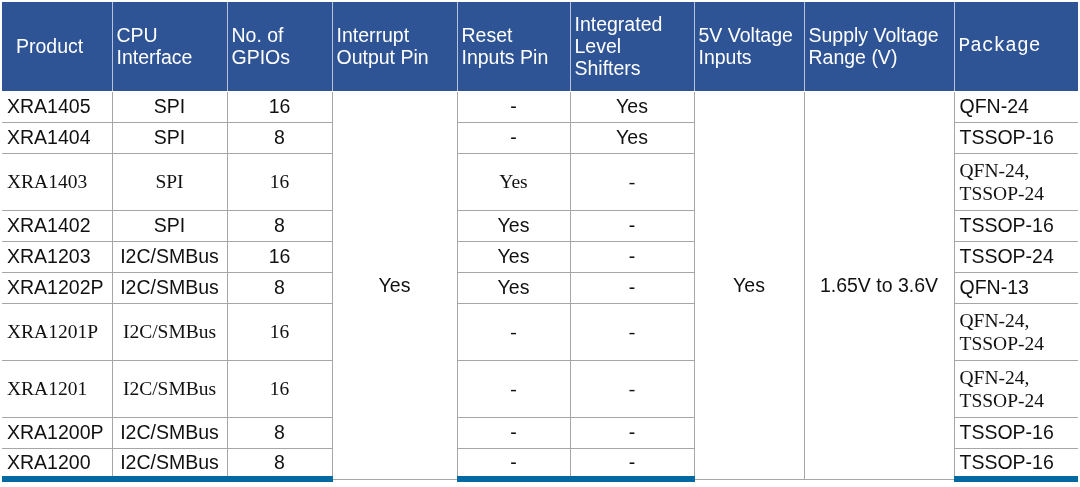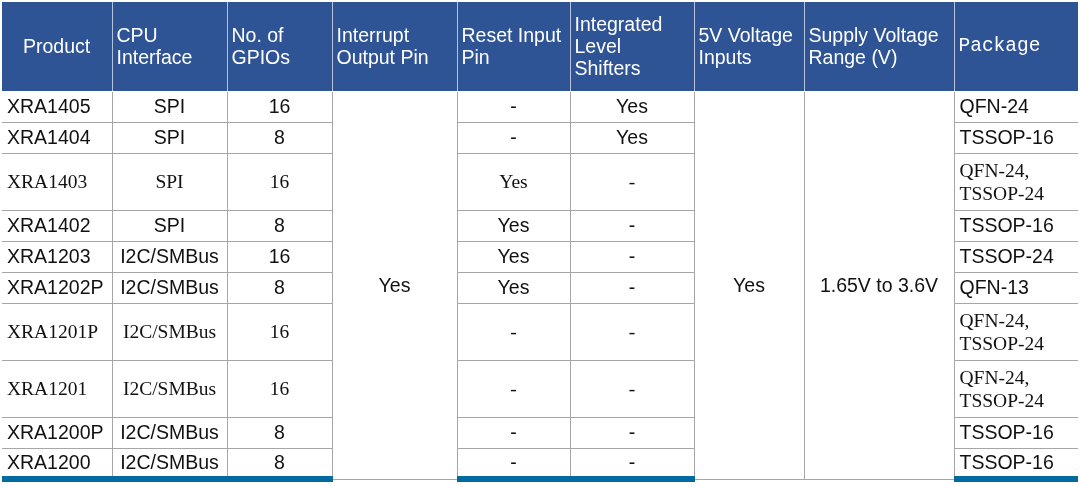--- a/index.html
+++ b/index.html
@@ -40,21 +40,21 @@
     vertical-align: middle;
     padding: 3px 4px;
     height: 89px;
     box-sizing: border-box;
     border-right: 1px solid #b6c3db;
     border-bottom: 1px solid #ffffff;
   }
   table.cmp thead th:last-child { border-right: none; font-family: Liberation Mono, monospace; }
   table.cmp thead th.lft {
     text-align: left;
-    padding-left: 21px;
+    padding-left: 14px;
   }
 
   
   table.cmp tbody td {
     font-size: 19.5px;
     color: #111111;
     font-weight: 400;
     line-height: 1.18;
     text-align: center;
     vertical-align: middle;
@@ -111,21 +111,21 @@
     <thead>
       <tr>
         <th class="lft">Product</th>
         <th>CPU
 Interface</th>
         <th>No. of
 GPIOs</th>
         <th>Interrupt
 Output Pin</th>
         <th>Reset
-Input Pin</th>
+Inputs Pin</th>
         <th>Integrated
 Level
 Shifters</th>
         <th>5V
 Voltage
 Inputs</th>
         <th>Supply
 Voltage Range
 (V)</th>
         <th>Package</th>

